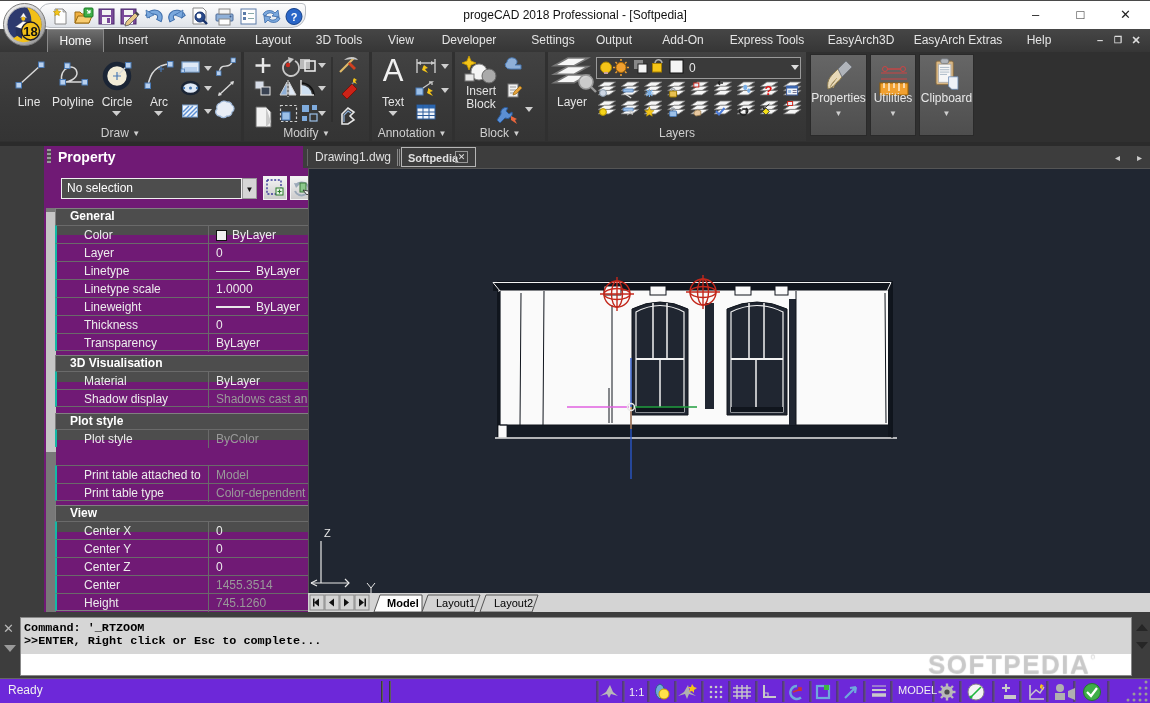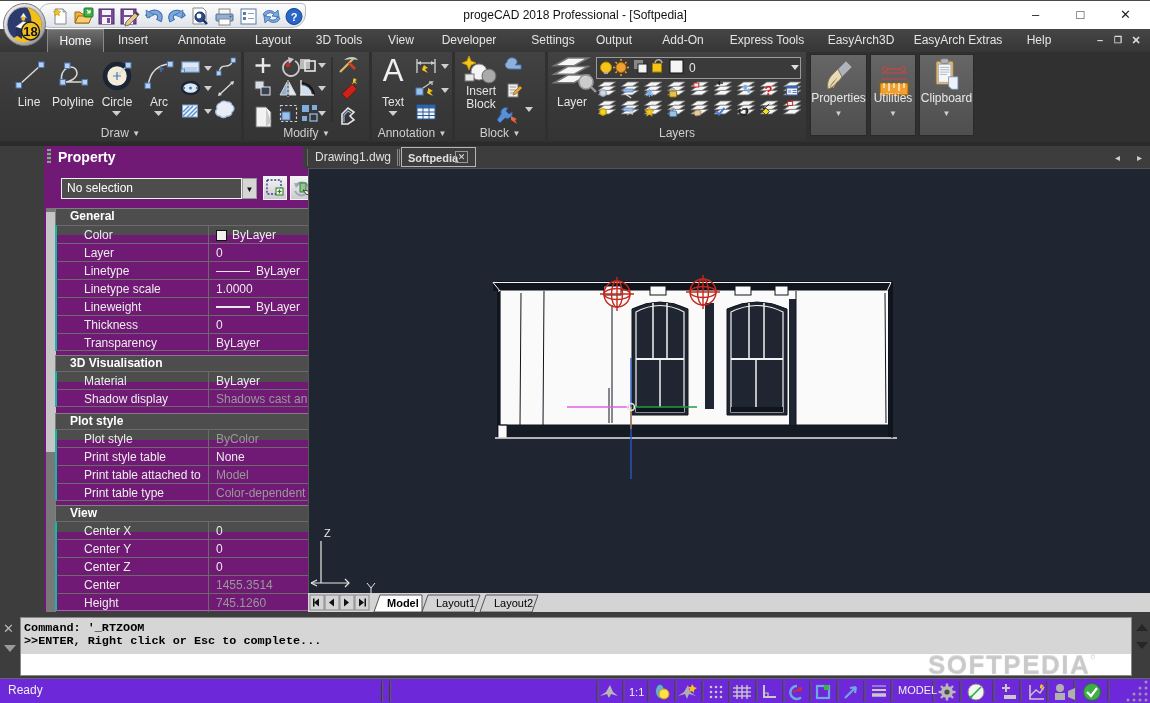--- a/index.html
+++ b/index.html
@@ -580,24 +580,20 @@
       </div>
     <div class="prow" style="top:181px;border-bottom:1px solid #6a6a6a;">
         <span class="plab">Shadow display</span>
         <span class="pval gray">Shadows cast and recei...</span>
       </div>
     <div class="sech" style="top:205px;">Plot style<span class="tri"></span></div>
     <div class="prow" style="top:221px;">
         <span class="plab">Plot style</span>
         <span class="pval gray">ByColor</span>
       </div>
-    <div class="prow" style="top:239px;">
-        <span class="plab">Print style table</span>
-        <span class="pval">None</span>
-      </div>
     <div class="prow" style="top:257px;">
         <span class="plab">Print table attached to</span>
         <span class="pval gray">Model</span>
       </div>
     <div class="prow" style="top:275px;border-bottom:1px solid #6a6a6a;">
         <span class="plab">Print table type</span>
         <span class="pval gray">Color-dependent print st...</span>
       </div>
     <div class="sech" style="top:297px;">View<span class="tri"></span></div>
     <div class="prow" style="top:313px;">

